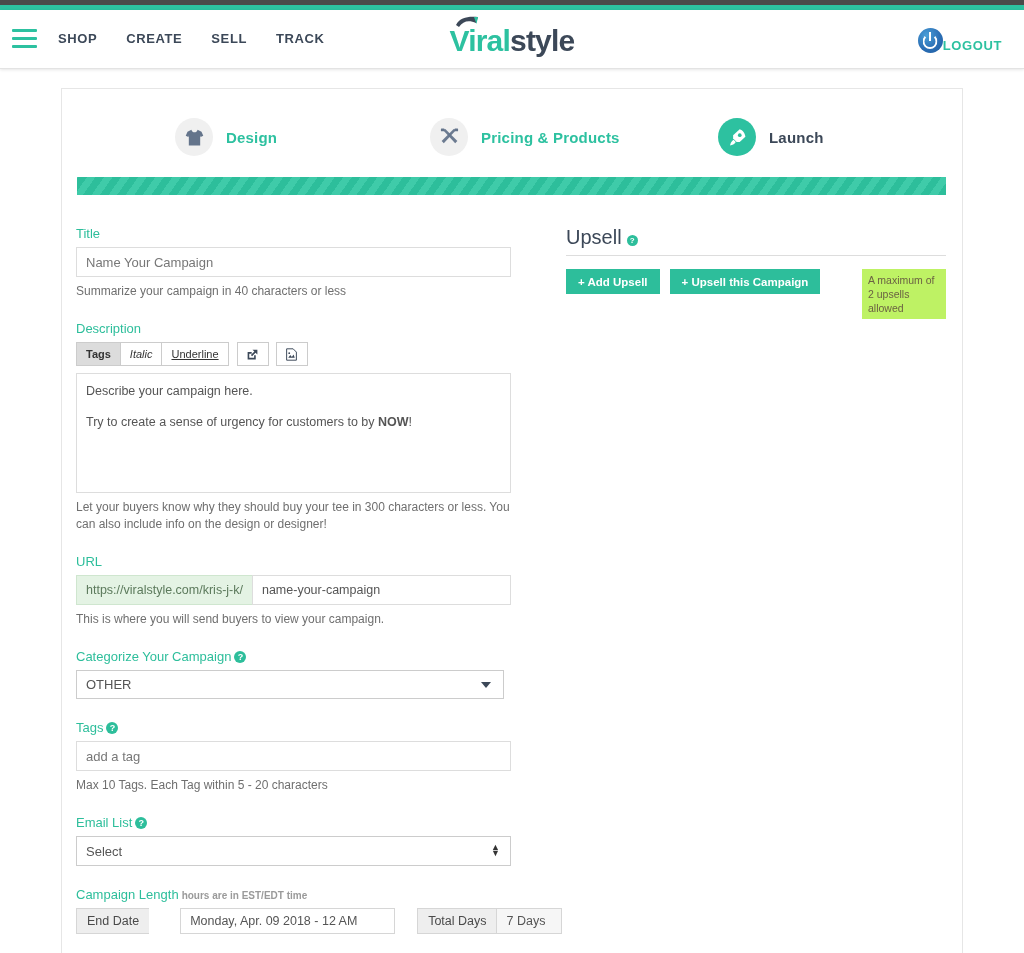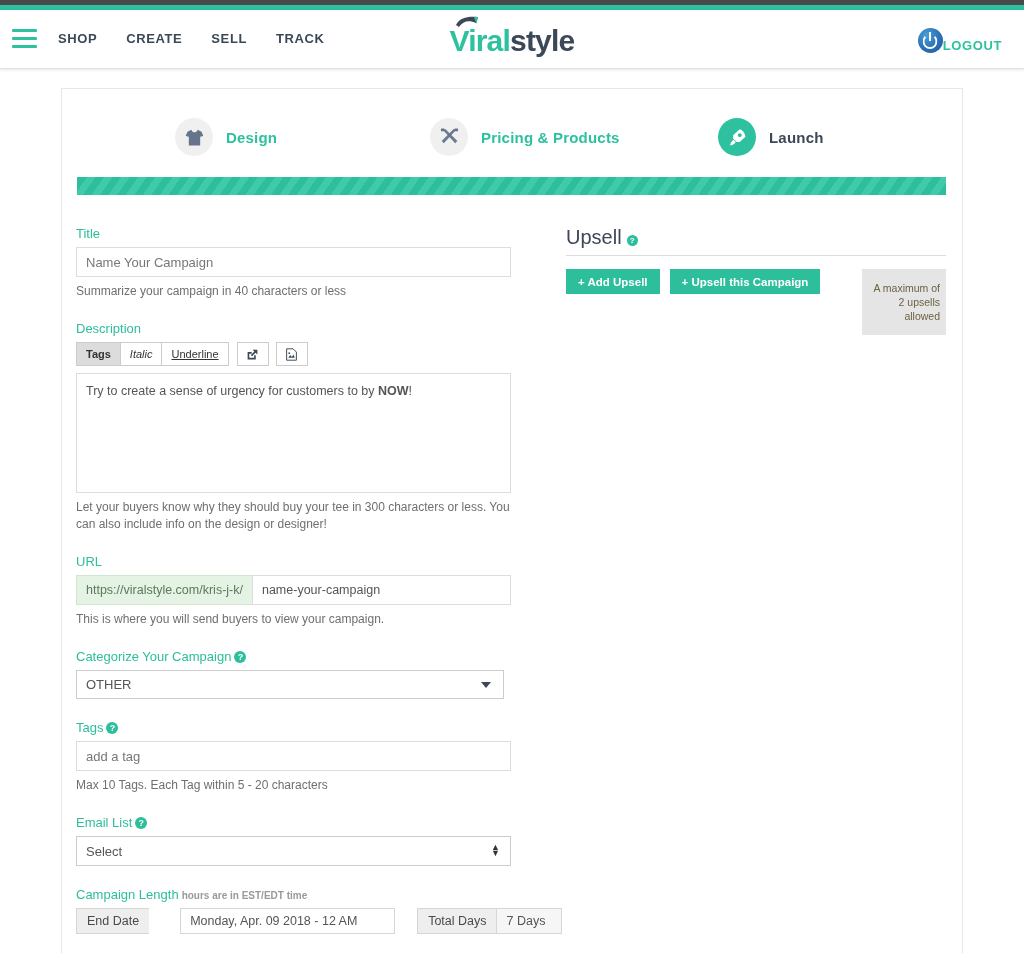--- a/index.html
+++ b/index.html
@@ -439,26 +439,25 @@
     font-family: "Liberation Sans", sans-serif;
     font-size: 11.5px;
     font-weight: bold;
     height: 25px;
     padding: 0 12px;
     cursor: pointer;
     white-space: nowrap;
   }
   .notice {
     margin-left: auto;
-    background: #e5e5e5;
+    background: #bef264;
     color: #6b6243;
     font-size: 10.5px;
     line-height: 14px;
-    text-align: right;
-    padding: 12px 6px;
+    padding: 4px 6px;
     max-width: 84px;
   }
 </style>
 </head>
 <body>
 
 <div class="topstrip-dark"></div>
 <div class="topstrip-teal"></div>
 
 <div class="header">
@@ -560,20 +559,21 @@
           <div class="rte-icon-btn">
             <svg width="13" height="13" viewBox="0 0 16 16">
               <path d="M2 1 L10 1 L14 5 L14 15 L2 15 Z" fill="#ffffff" stroke="#3c4858" stroke-width="1.2"></path>
               <path d="M4 12 L6.5 8.5 L8.5 11 L10.5 8 L12 12 Z" fill="#3c4858"></path>
               <circle cx="5.2" cy="6.4" r="1.1" fill="#3c4858"></circle>
             </svg>
           </div>
         </div>
 
         <div class="rte-area">
+          <p>Describe your campaign here.</p>
           <p><span>Try to create a sense of urgency for customers to by </span><b>NOW</b><span>!</span></p>
         </div>
         <div class="fhelp">Let your buyers know why they should buy your tee in 300 characters or less. You can also include info on the design or designer!</div>
       </div>
 
       <div class="field">
         <label class="flabel">URL</label>
         <div class="url-group">
           <span class="url-prefix">https://viralstyle.com/kris-j-k/</span>
           <input class="url-input" type="text" value="name-your-campaign" style="">

